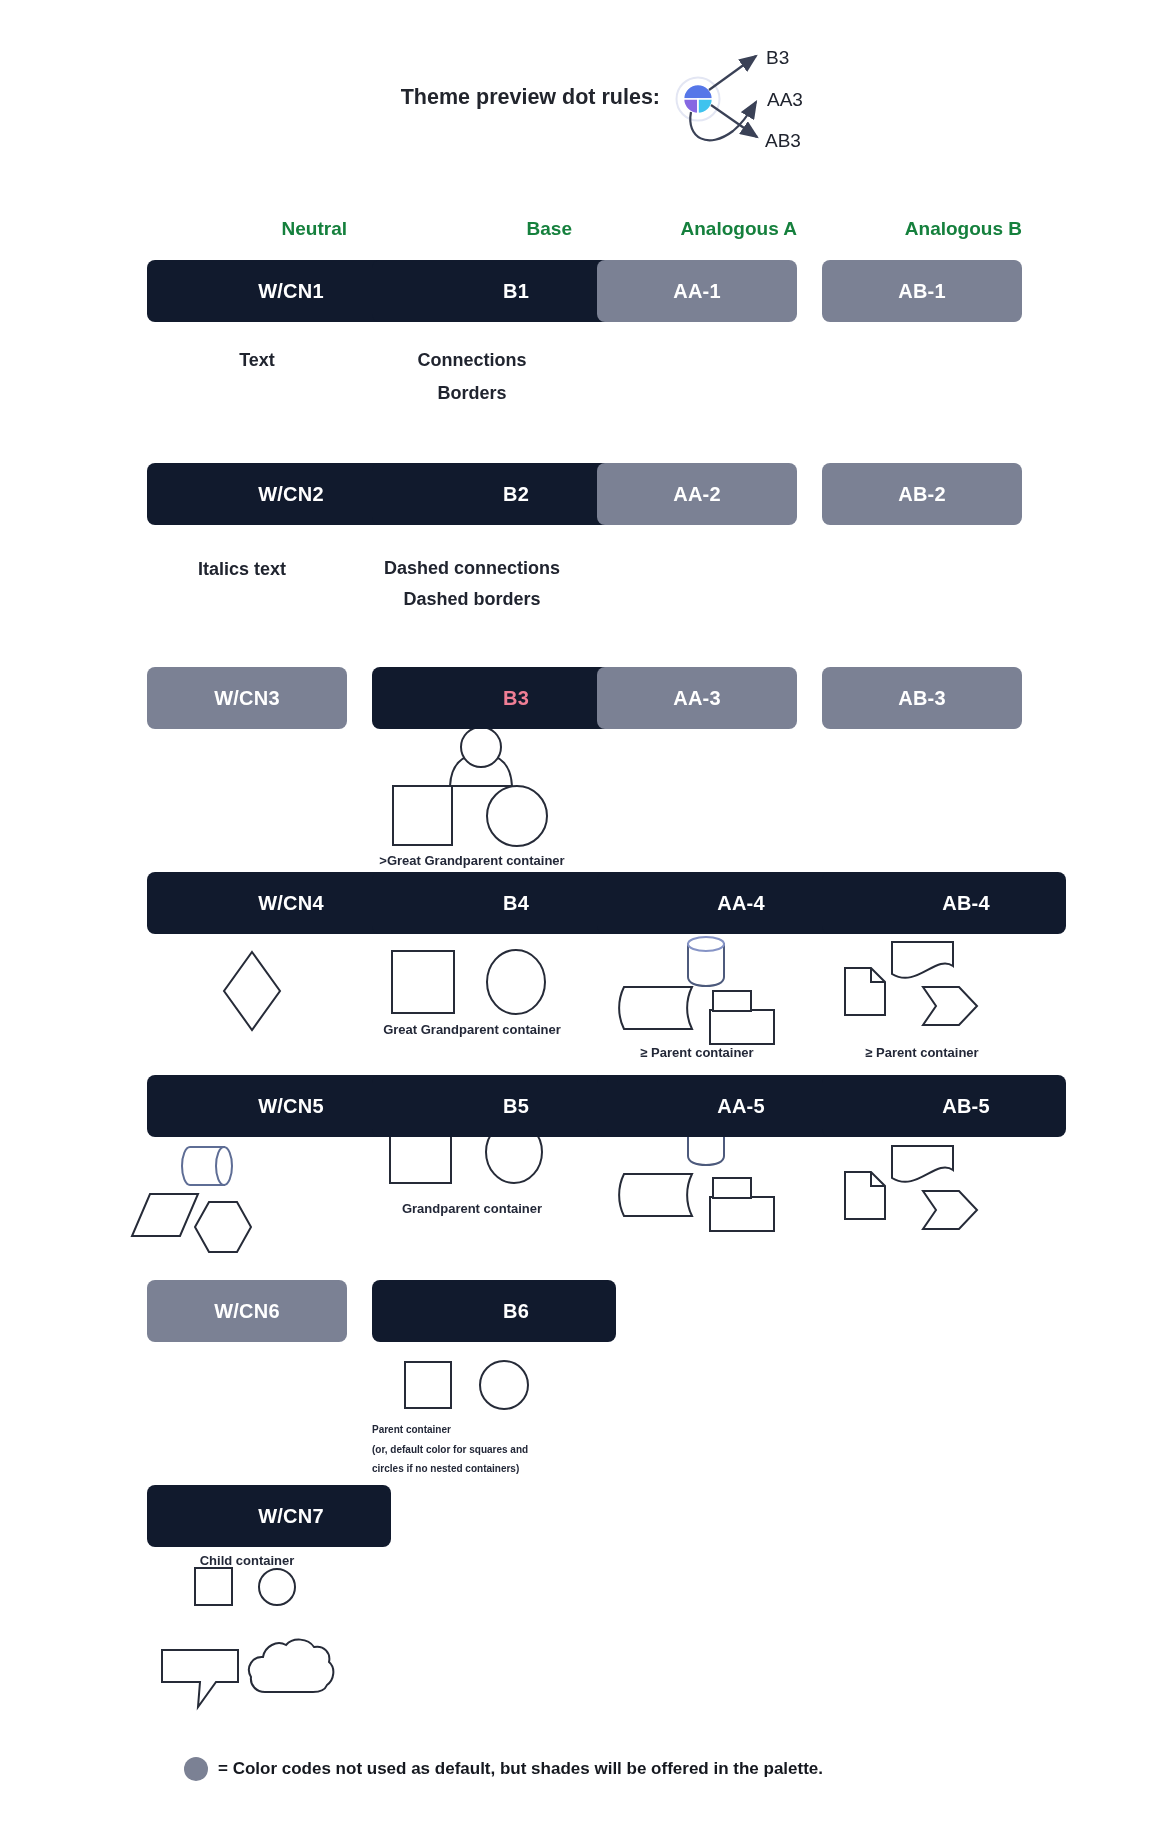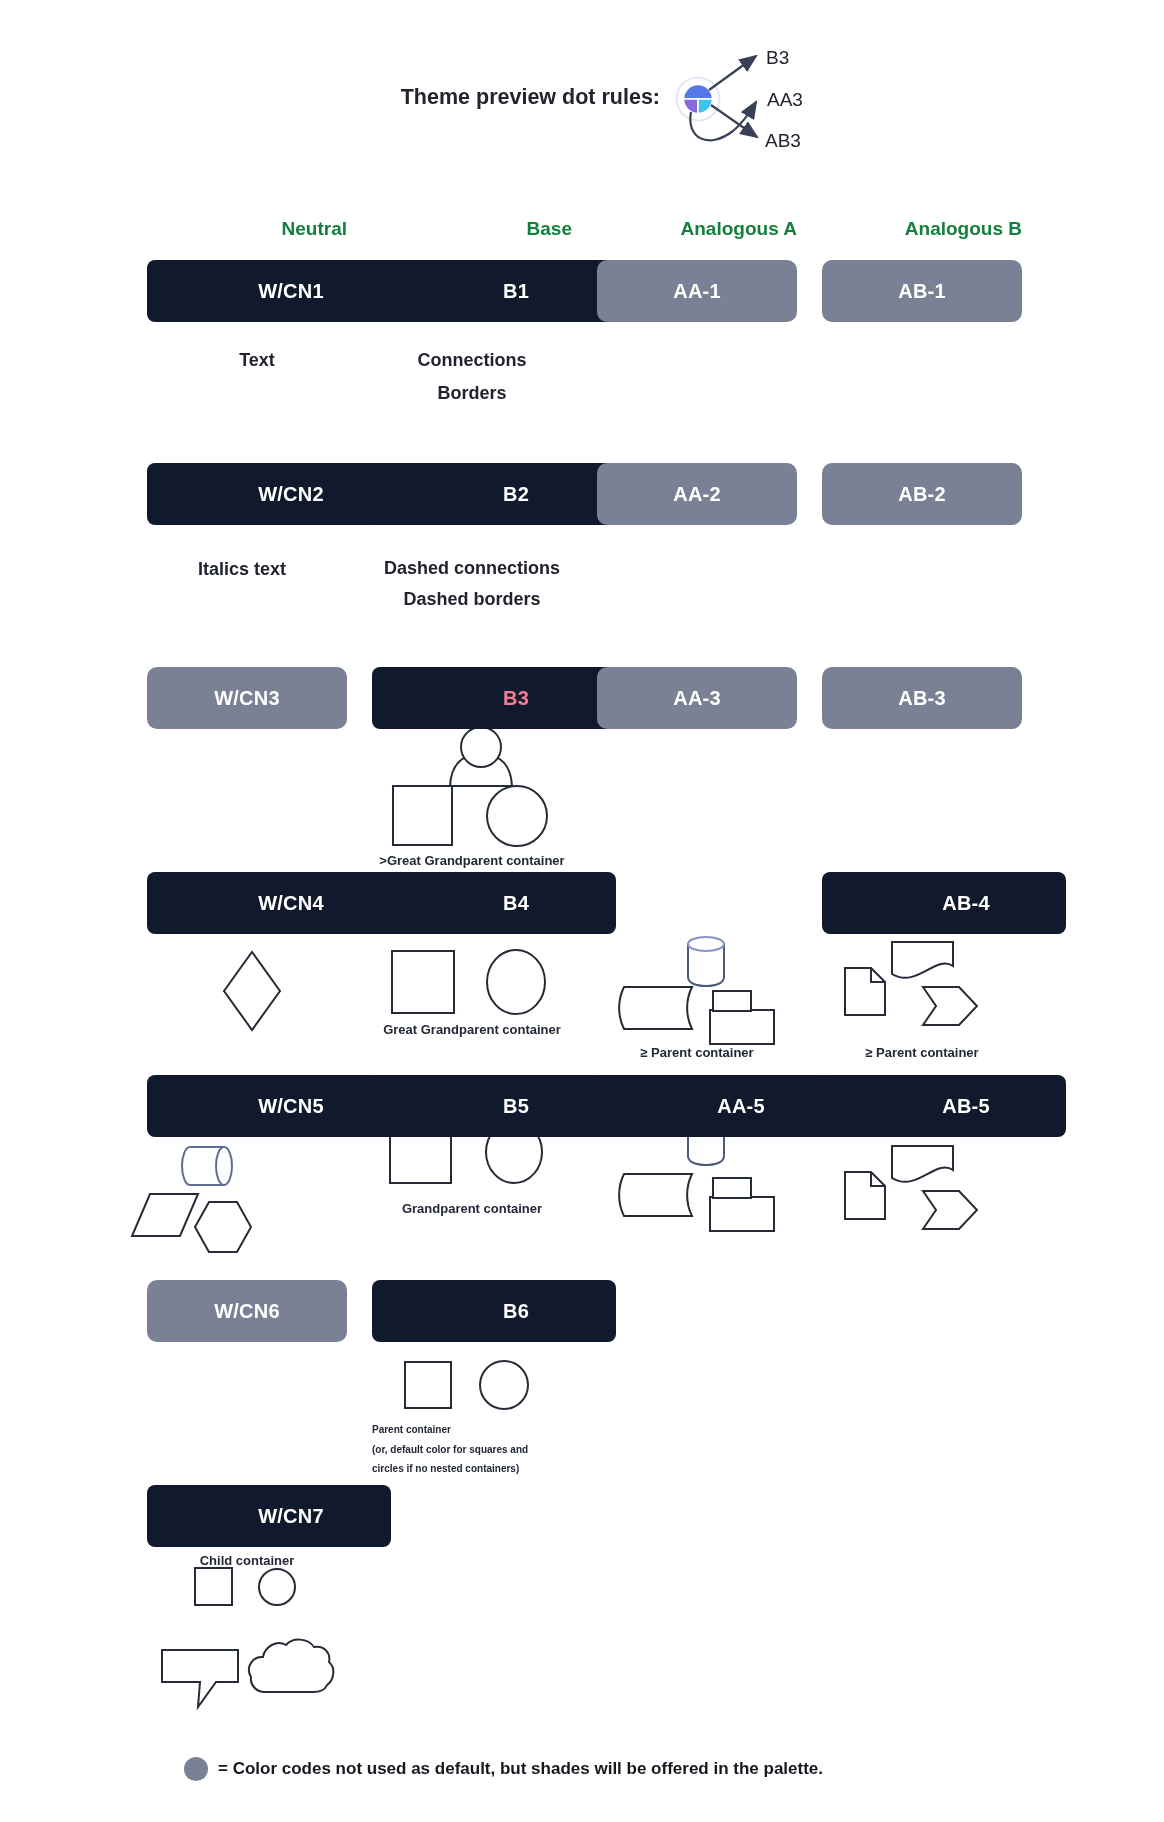--- a/index.html
+++ b/index.html
@@ -6,21 +6,21 @@
   .canvas{position:relative;width:1164px;height:1822px;background:#fff;overflow:hidden;
           font-family:"Liberation Sans","DejaVu Sans",sans-serif;color:#1c2027;}
   .abs{position:absolute;}
   .title{left:280px;top:85px;width:380px;text-align:right;font-size:21.5px;font-weight:600;color:#22252d;}
   .dot-label{font-size:19px;font-weight:500;color:#20242f;}
   .col-header{top:218px;width:200px;text-align:right;font-size:19px;font-weight:700;color:#15803d;}
   .c0{left:147px;} .c1{left:372px;} .c2{left:597px;} .c3{left:822px;}
   .box{width:200px;height:62px;border-radius:8px;display:flex;align-items:center;justify-content:center;
        font-size:20px;font-weight:700;color:#ffffff;letter-spacing:.2px;}
   .box.dark{background:var(--dark-swatch,#111a2d);padding-left:44px;}
-  .box.gray{background:var(--gray-swatch,#7b8194);border-radius:10px;}
+  .box.gray{background:var(--gray-swatch,#7b8194);}
   .box.accent{color:var(--accent-pink,#ef7e95);}
   .r1{top:260px;} .r2{top:463px;} .r3{top:667px;} .r4{top:872px;} .r5{top:1075px;} .r6{top:1280px;} .r7{top:1485px;}
   .note{font-weight:700;color:#20242f;}
   .note-lg{font-size:18px;line-height:33px;width:200px;text-align:center;}
   .note-lg-w{font-size:18px;line-height:31px;width:250px;text-align:center;}
   .note-sm{font-size:13px;line-height:19.5px;width:250px;text-align:center;color:#232838;}
   .note-sm-left{font-size:10px;line-height:19.5px;width:280px;text-align:left;color:#232838;}
   .legend{left:184px;top:1757px;display:flex;align-items:center;gap:10px;}
   .legend-dot{width:24px;height:24px;border-radius:50%;background:var(--gray-swatch,#7b8194);flex:0 0 auto;}
   .legend-text{font-size:17px;font-weight:700;color:#15181f;white-space:nowrap;}
@@ -149,20 +149,21 @@
   <div class="abs box dark c1 r1">B1</div>
   <div class="abs box dark c1 r2">B2</div>
   <div class="abs box dark accent c1 r3">B3</div>
   <div class="abs box dark c1 r4">B4</div>
   <div class="abs box dark c1 r5">B5</div>
   <div class="abs box dark c1 r6">B6</div>
 
   <div class="abs box gray c2 r1">AA-1</div>
   <div class="abs box gray c2 r2">AA-2</div>
   <div class="abs box gray c2 r3">AA-3</div>
+  <div class="abs box dark c2 r4">AA-4</div>
   <div class="abs box dark c2 r5">AA-5</div>
 
   <div class="abs box gray c3 r1">AB-1</div>
   <div class="abs box gray c3 r2">AB-2</div>
   <div class="abs box gray c3 r3">AB-3</div>
   <div class="abs box dark c3 r4">AB-4</div>
   <div class="abs box dark c3 r5">AB-5</div>
 
   <div class="abs note note-lg" style="left:157px;top:344px;">Text</div>
   <div class="abs note note-lg" style="left:372px;top:344px;">

